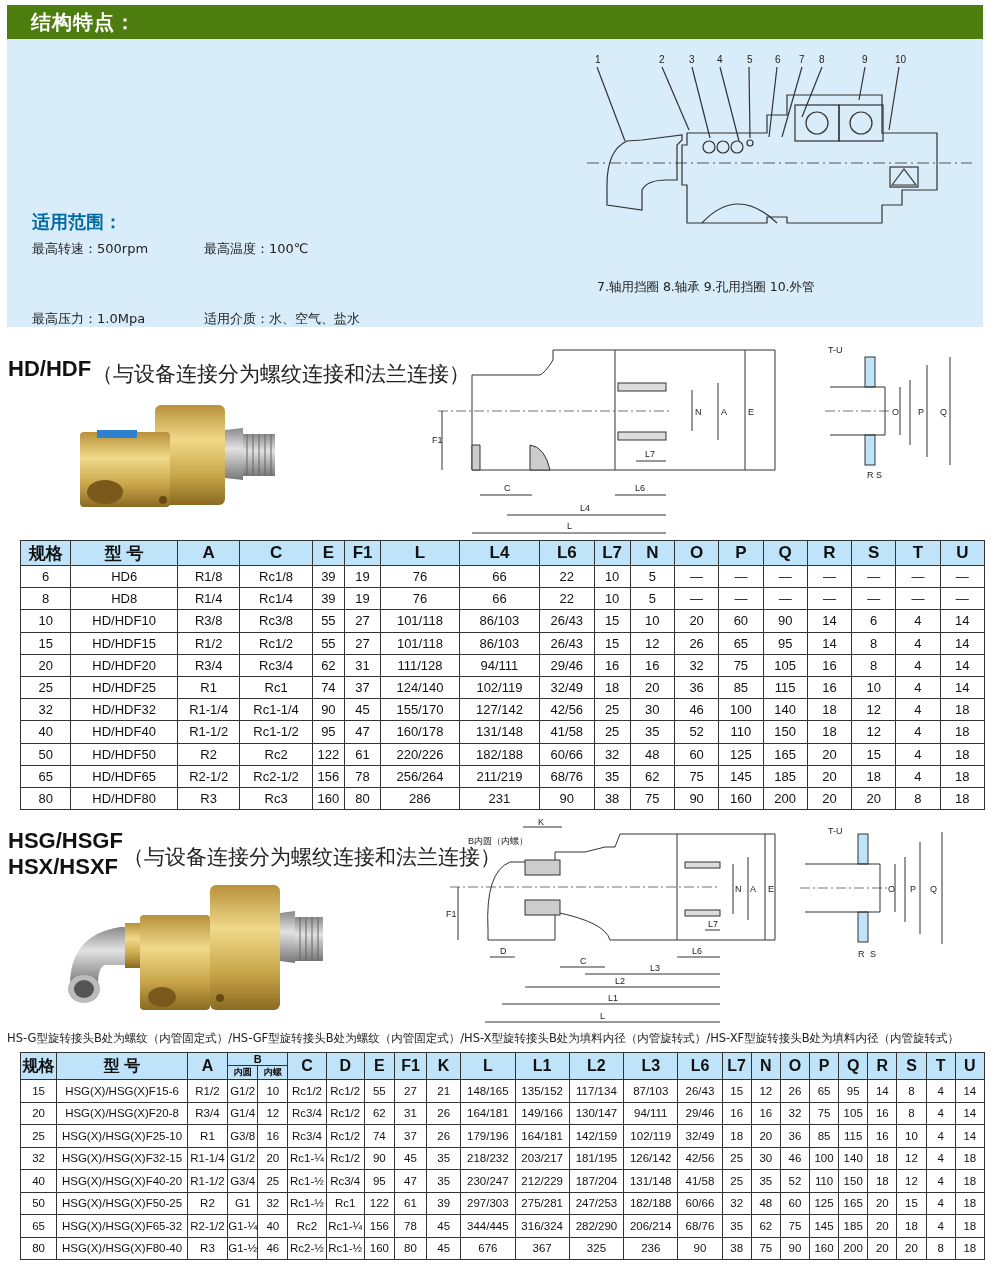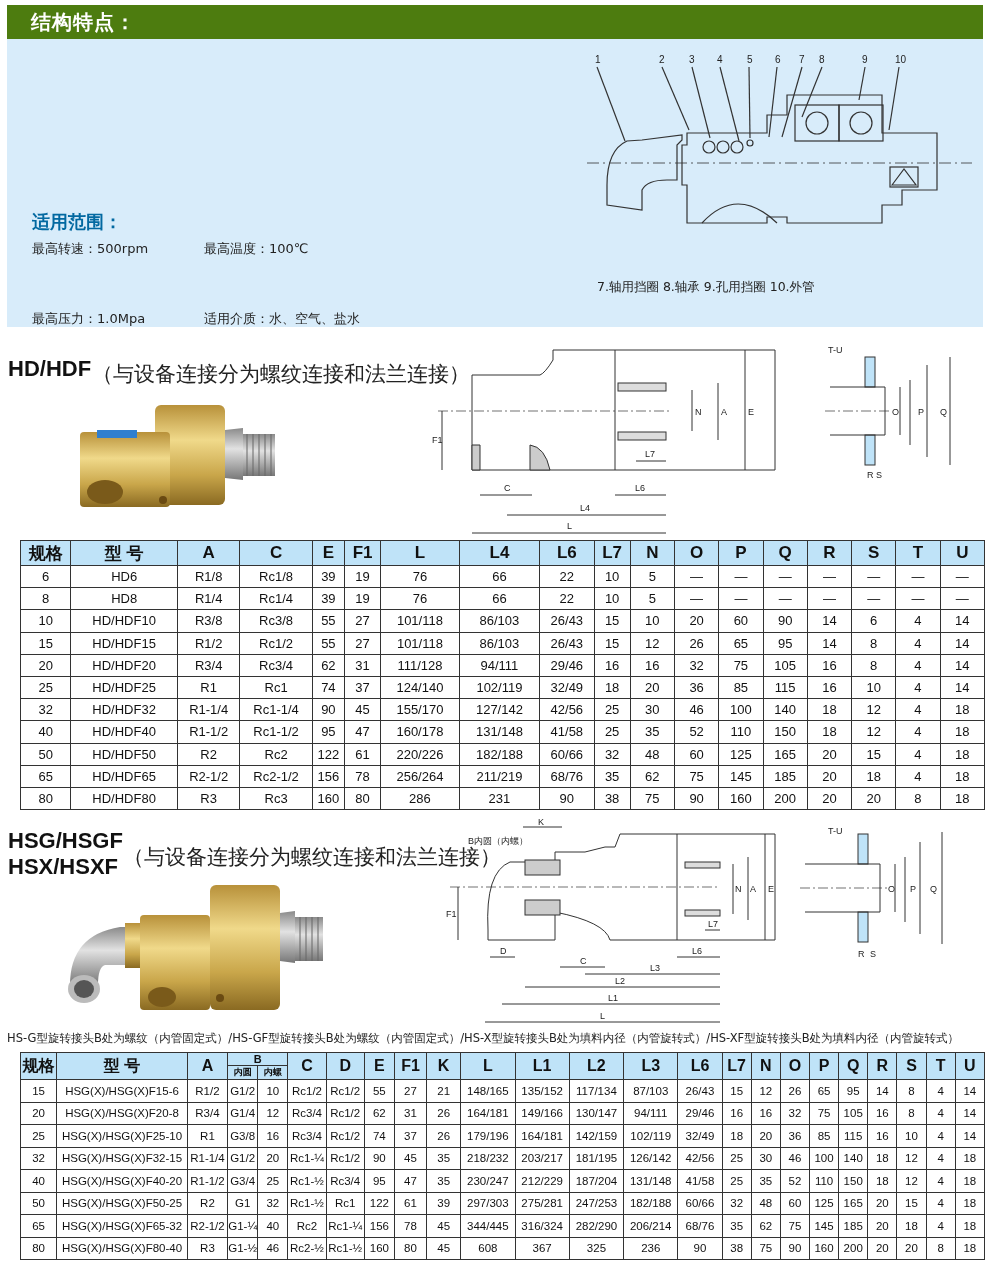--- a/index.html
+++ b/index.html
@@ -736,21 +736,21 @@
         <td>80</td>
         <td>HSG(X)/HSG(X)F80-40</td>
         <td>R3</td>
         <td>G1-½</td>
         <td>46</td>
         <td>Rc2-½</td>
         <td>Rc1-½</td>
         <td>160</td>
         <td>80</td>
         <td>45</td>
-        <td>608</td>
+        <td>676</td>
         <td>367</td>
         <td>325</td>
         <td>236</td>
         <td>90</td>
         <td>38</td>
         <td>75</td>
         <td>90</td>
         <td>160</td>
         <td>200</td>
         <td>20</td>

